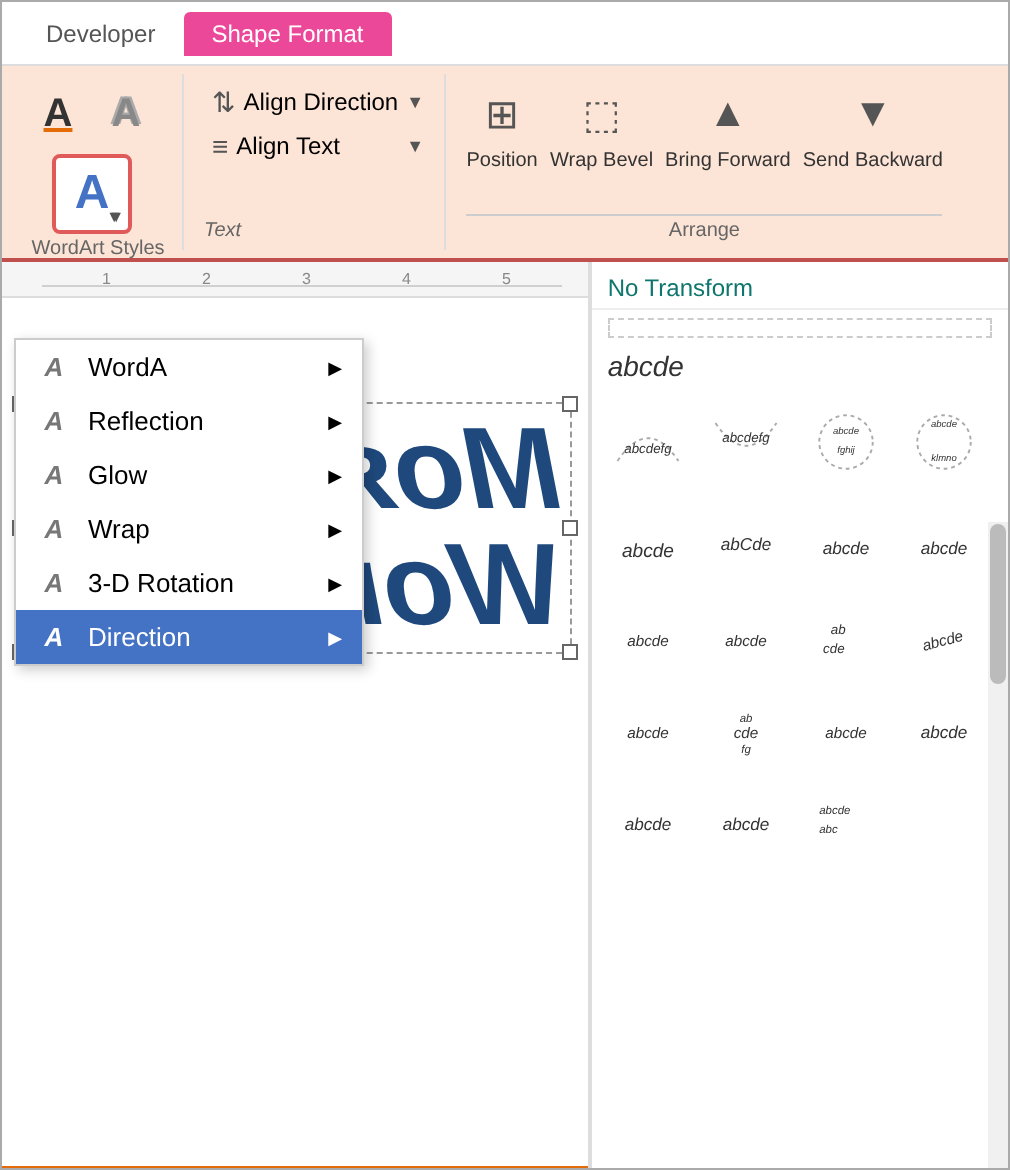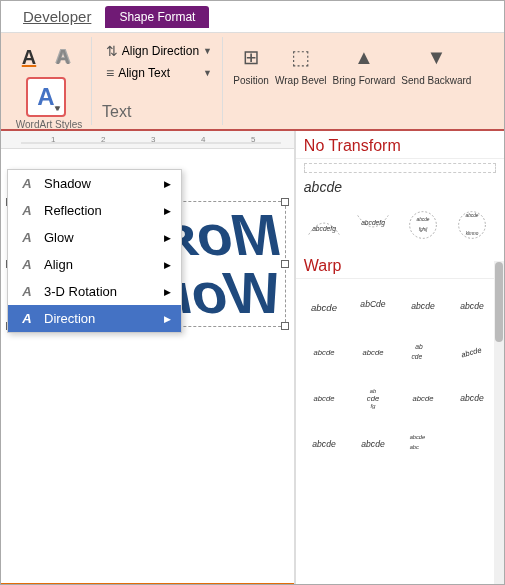--- a/index.html
+++ b/index.html
@@ -16,51 +16,51 @@
     .title-bar {
       display: flex;
       align-items: center;
       background: #fff;
       border-bottom: 1px solid #ddd;
       height: 32px;
       padding: 0 8px;
     }
     .tab-developer {
       padding: 4px 14px;
-      font-size: 15px;
+      font-size: 12px;
       color: #555;
       cursor: pointer;
-      text-decoration: underline;
     }
     .tab-shapeformat {
       padding: 4px 14px;
       font-size: 12px;
       color: #fff;
-      background: #701a75;
+      background: #ec4899;
       border-radius: 3px 3px 0 0;
       cursor: pointer;
     }
 
     
     .ribbon {
       background: #FCE4D6;
       border-bottom: 2px solid #C0504D;
       height: 98px;
       display: flex;
       align-items: stretch;
       padding: 4px 6px;
       gap: 4px;
       position: relative;
     }
 
     .ribbon-group-label {
-      font-size: 16px;
+      font-size: 10px;
       color: #666;
       margin-top: auto;
       padding-top: 4px;
+      font-style: italic;
     }
 
     
     .wordart-group {
       display: flex;
       flex-direction: column;
       padding: 4px 6px;
       border-right: 1px solid #ddd;
       min-width: 85px;
     }
@@ -274,22 +274,22 @@
 
     
     .transform-panel {
       width: 210px;
       background: #fff;
       overflow-y: auto;
       border-left: 1px solid #ddd;
     }
 
     .transform-section-title {
-      font-size: 16px;
-      color: #b91c1c;
+      font-size: 12px;
+      color: #0f766e;
       padding: 6px 8px 3px;
       border-bottom: 1px solid #eee;
     }
 
     .transform-grid {
       display: grid;
       grid-template-columns: repeat(4, 1fr);
       gap: 2px;
       padding: 4px 6px;
     }
@@ -373,20 +373,21 @@
       </div>
       <div class="arrange-item">
         <div class="arrange-icon">▲</div>
         <div class="arrange-label">Bring Forward</div>
       </div>
       <div class="arrange-item">
         <div class="arrange-icon">▼</div>
         <div class="arrange-label">Send Backward</div>
       </div>
     </div>
+    <div class="arrange-group-label">Arrange</div>
   </div>
 
 </div>
 
 <div class="main-content">
 
   <div class="canvas-area">
 
     <div class="ruler-h">
       <svg width="260" height="14" style="display:block;">
@@ -417,36 +418,36 @@
         <div class="handle br" style="position:absolute;width:8px;height:8px;background:white;border:1px solid #666;bottom:-4px;right:-4px;"></div>
         <div class="wordart-text" style="font-size:58px;font-weight:bold;color:#1F497D;font-style:italic;transform:scaleX(-1);display:inline-block;line-height:1;">Моят WordA</div>
       </div>
     </div>
 
     <div style="position:absolute;bottom:0;left:0;right:0;height:3px;background:#E36C09;"></div>
 
     <div class="dropdown-menu">
       <div class="menu-item">
         <span class="menu-icon" style="font-size:13px;color:#777;font-style:italic;font-weight:bold;">A</span>
-        <span>Shadow</span>
+        <span>WordA</span>
         <span class="menu-arrow">▶</span>
       </div>
       <div class="menu-item">
         <span class="menu-icon" style="font-size:13px;color:#777;font-style:italic;font-weight:bold;">A</span>
         <span>Reflection</span>
         <span class="menu-arrow">▶</span>
       </div>
       <div class="menu-item">
         <span class="menu-icon" style="font-size:13px;color:#777;font-style:italic;font-weight:bold;">A</span>
         <span>Glow</span>
         <span class="menu-arrow">▶</span>
       </div>
       <div class="menu-item">
         <span class="menu-icon" style="font-size:13px;color:#777;font-style:italic;font-weight:bold;">A</span>
-        <span>Align</span>
+        <span>Wrap</span>
         <span class="menu-arrow">▶</span>
       </div>
       <div class="menu-item">
         <span class="menu-icon" style="font-size:13px;color:#777;font-style:italic;font-weight:bold;">A</span>
         <span>3-D Rotation</span>
         <span class="menu-arrow">▶</span>
       </div>
       <div class="menu-item active">
         <span class="menu-icon" style="font-size:13px;color:#fff;font-style:italic;font-weight:bold;">A</span>
         <span>Direction</span>
@@ -490,21 +491,20 @@
       </div>
       <div class="transform-item">
         <svg class="preview-svg" viewBox="0 0 44 44">
           <circle cx="22" cy="22" r="14" fill="none" stroke="#aaa" stroke-width="1" stroke-dasharray="2,2"></circle>
           <text x="22" y="14" text-anchor="middle" font-size="5" fill="#333" font-style="italic">abcde</text>
           <text x="22" y="32" text-anchor="middle" font-size="5" fill="#333" font-style="italic">klmno</text>
         </svg>
       </div>
     </div>
 
-    <div class="transform-section-title">Warp</div>
     <div class="transform-grid">
 
       <div class="transform-item">
         <svg class="preview-svg" viewBox="0 0 44 44">
           <text x="22" y="28" text-anchor="middle" font-size="10" fill="#333" font-style="italic">abcde</text>
         </svg>
       </div>
       <div class="transform-item">
         <svg class="preview-svg" viewBox="0 0 44 44">
           <path d="M4 30 Q22 10 40 30" fill="none"></path>

